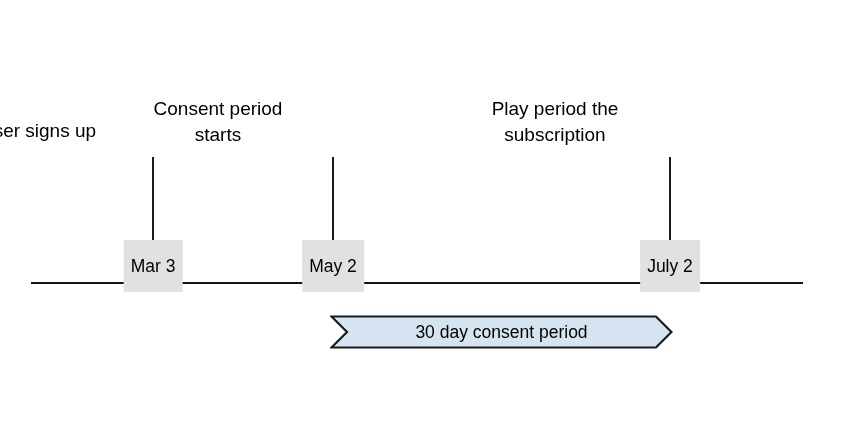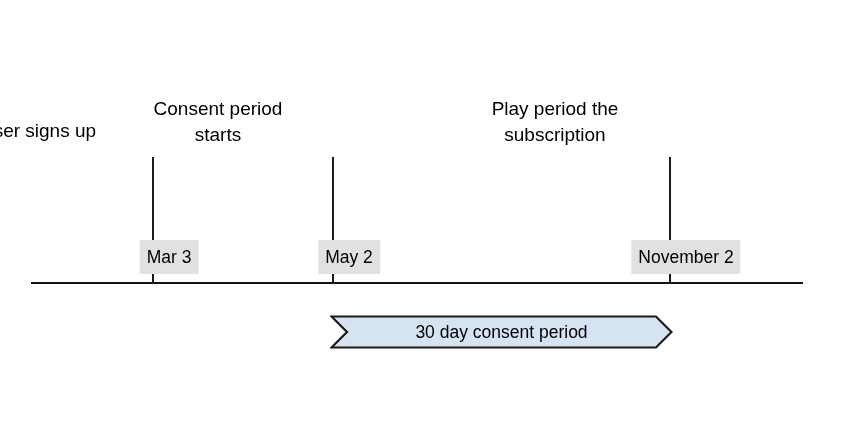--- a/index.html
+++ b/index.html
@@ -65,23 +65,22 @@
   }
   .milestone-date {
     position: absolute;
     top: 240px;
     left: 0;
     transform: translateX(-50%);
     background: #e1e1e1;
     color: #000000;
     font-size: 17.5px;
     line-height: 24px;
-    padding: 5px 7px;
+    padding: 14px 7px;
     white-space: nowrap;
-    margin-left: 16px;
   }
 
   
   .banner {
     position: absolute;
     left: 330px;
     top: 315px;
     width: 343px;
     height: 39px;
   }
@@ -121,21 +120,21 @@
     <div class="milestone-tick"></div>
     <div class="milestone-label two-line">Consent period
 starts</div>
     <div class="milestone-date">May 2</div>
   </div>
 
   <div class="milestone" style="left:670px;">
     <div class="milestone-tick"></div>
     <div class="milestone-label two-line">Play period the
 subscription</div>
-    <div class="milestone-date">November 2</div>
+    <div class="milestone-date">July 2</div>
   </div>
 
   <div class="banner">
     <svg viewBox="0 0 343 34" xmlns="http://www.w3.org/2000/svg">
       <polygon points="1.5,1.5 326,1.5 341.5,17 326,32.5 1.5,32.5 17,17" fill="#d6e3f0" stroke="#1a1a1a" stroke-width="2.2" stroke-linejoin="miter"></polygon>
     </svg>
     <div class="banner-text">30 day consent period</div>
   </div>
 
 </div>

